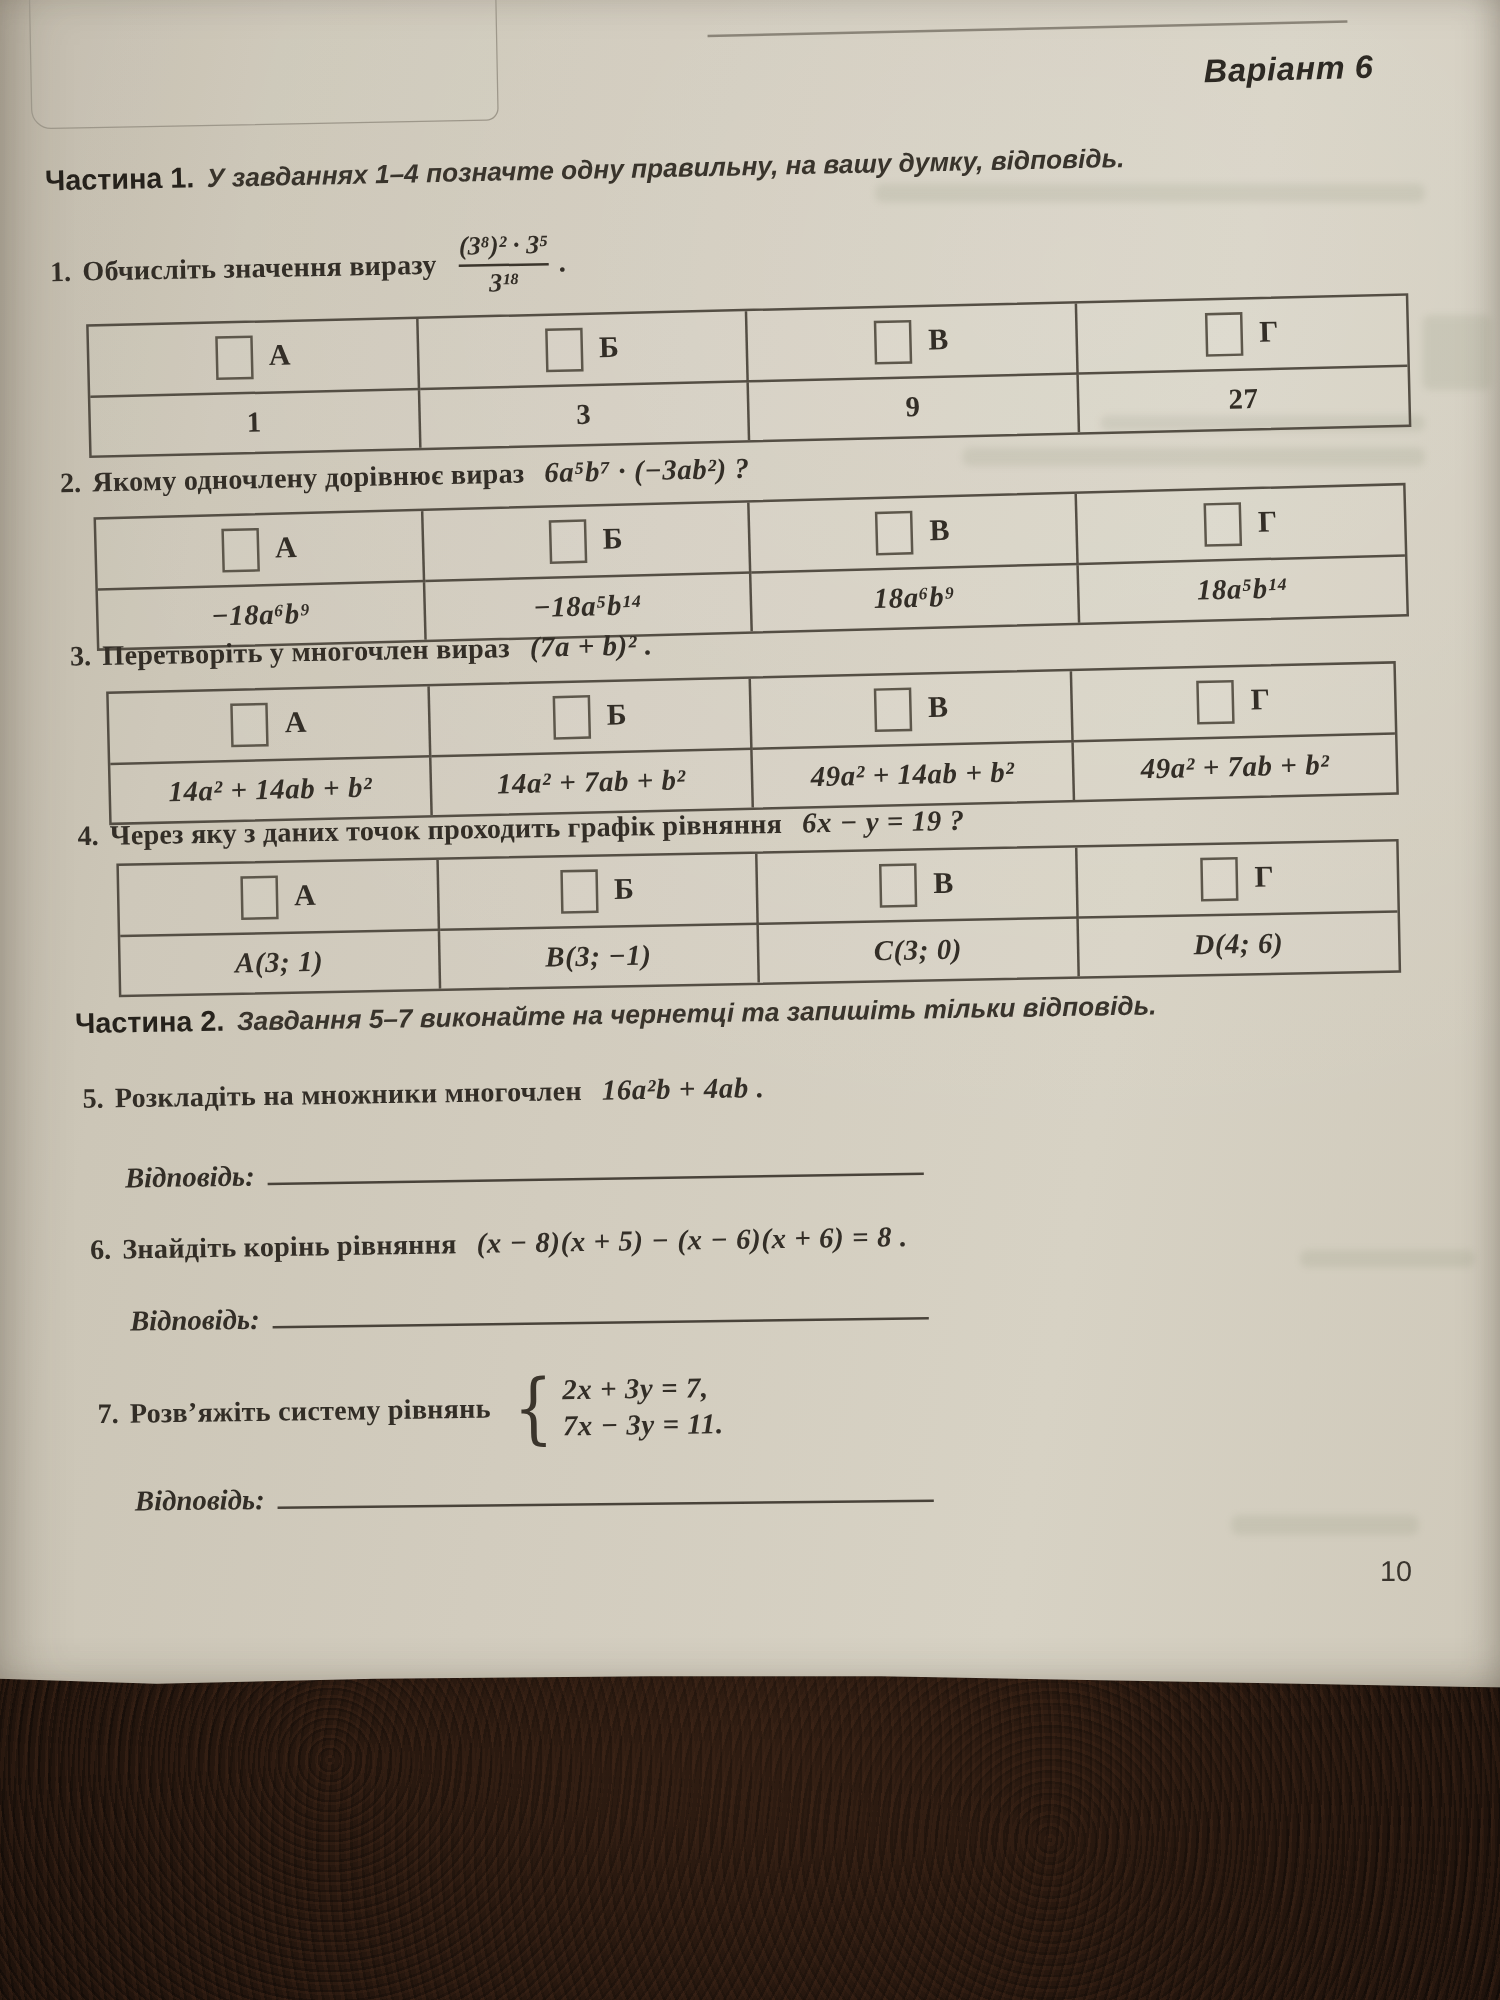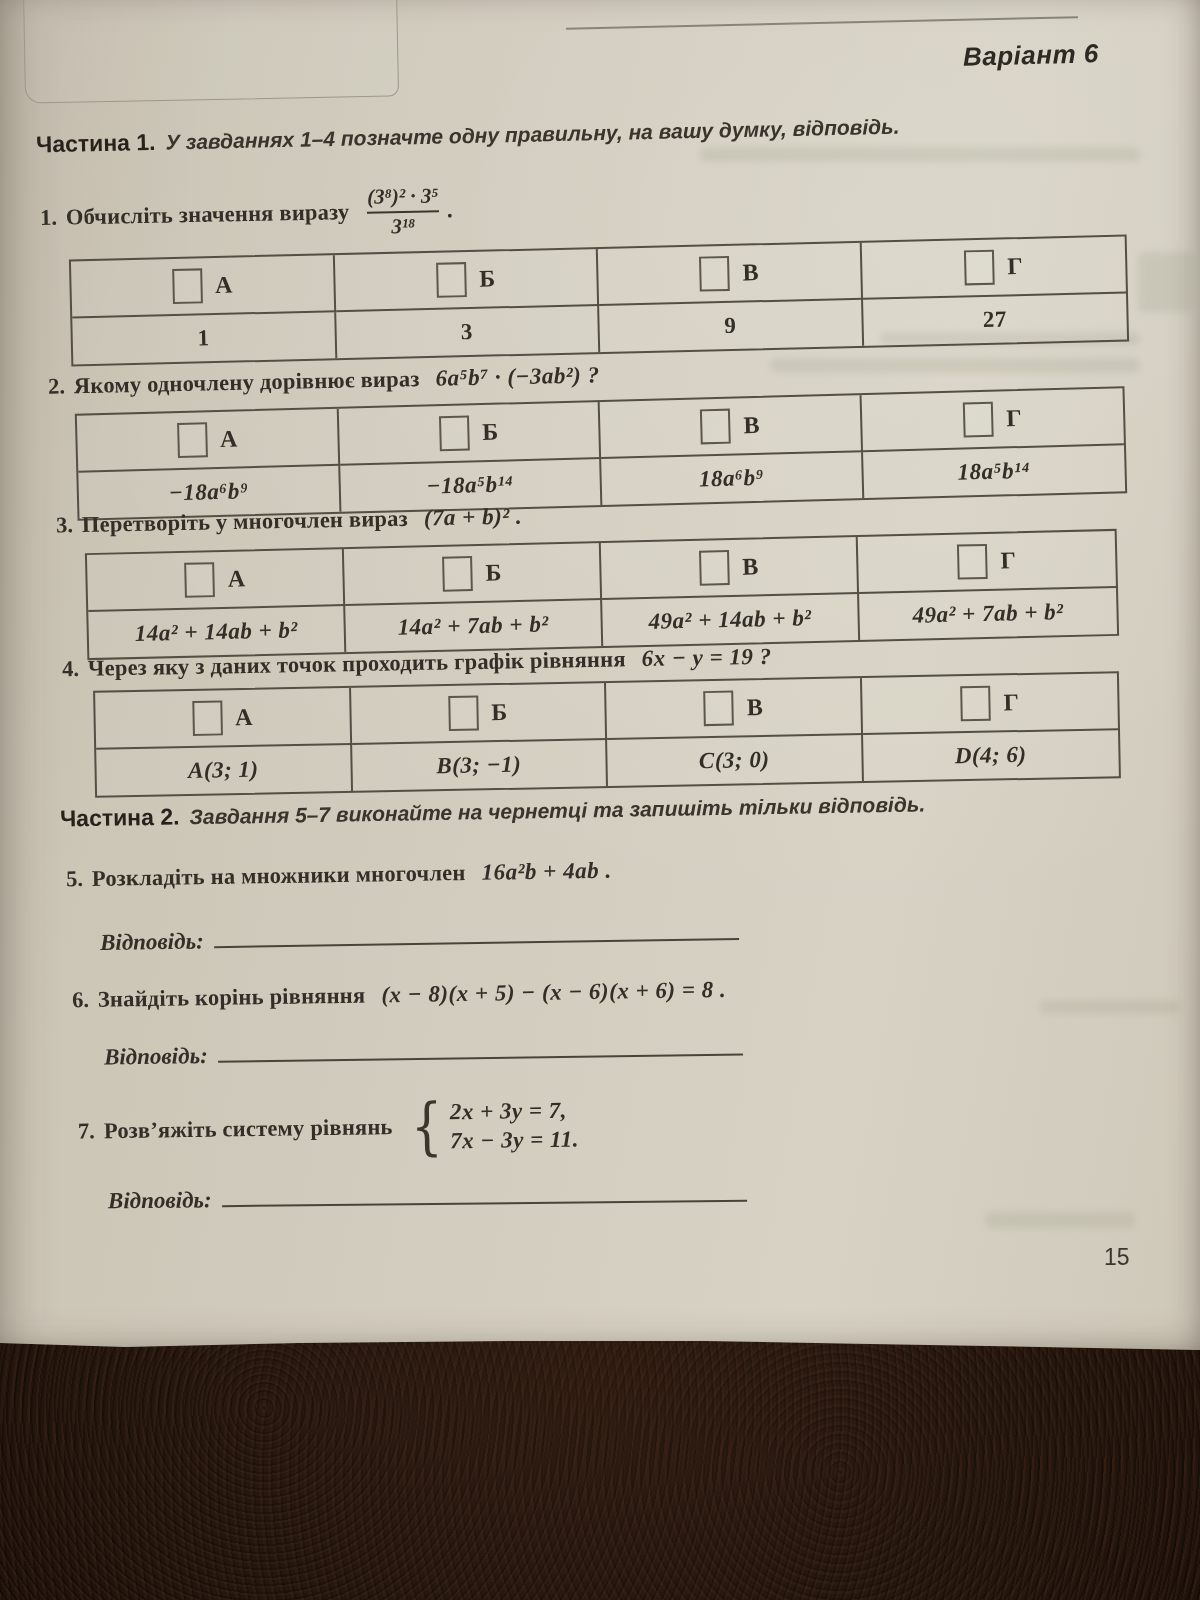--- a/index.html
+++ b/index.html
@@ -242,15 +242,15 @@
         <span class="sys-line">7x − 3y = 11.</span>
       </span>
     </span>
   </div>
 
   <div class="abs answer" style="left:108px;top:1185px;transform:rotate(-0.6deg);">
     <span class="ans-label">Відповідь:</span>
     <span class="ans-line"></span>
   </div>
 
-  <div class="abs page-num" style="left:1104px;top:1244px;">15</div>
+  <div class="abs page-num" style="left:1104px;top:1244px;">10</div>
 
 </div>
 
 </body></html>

